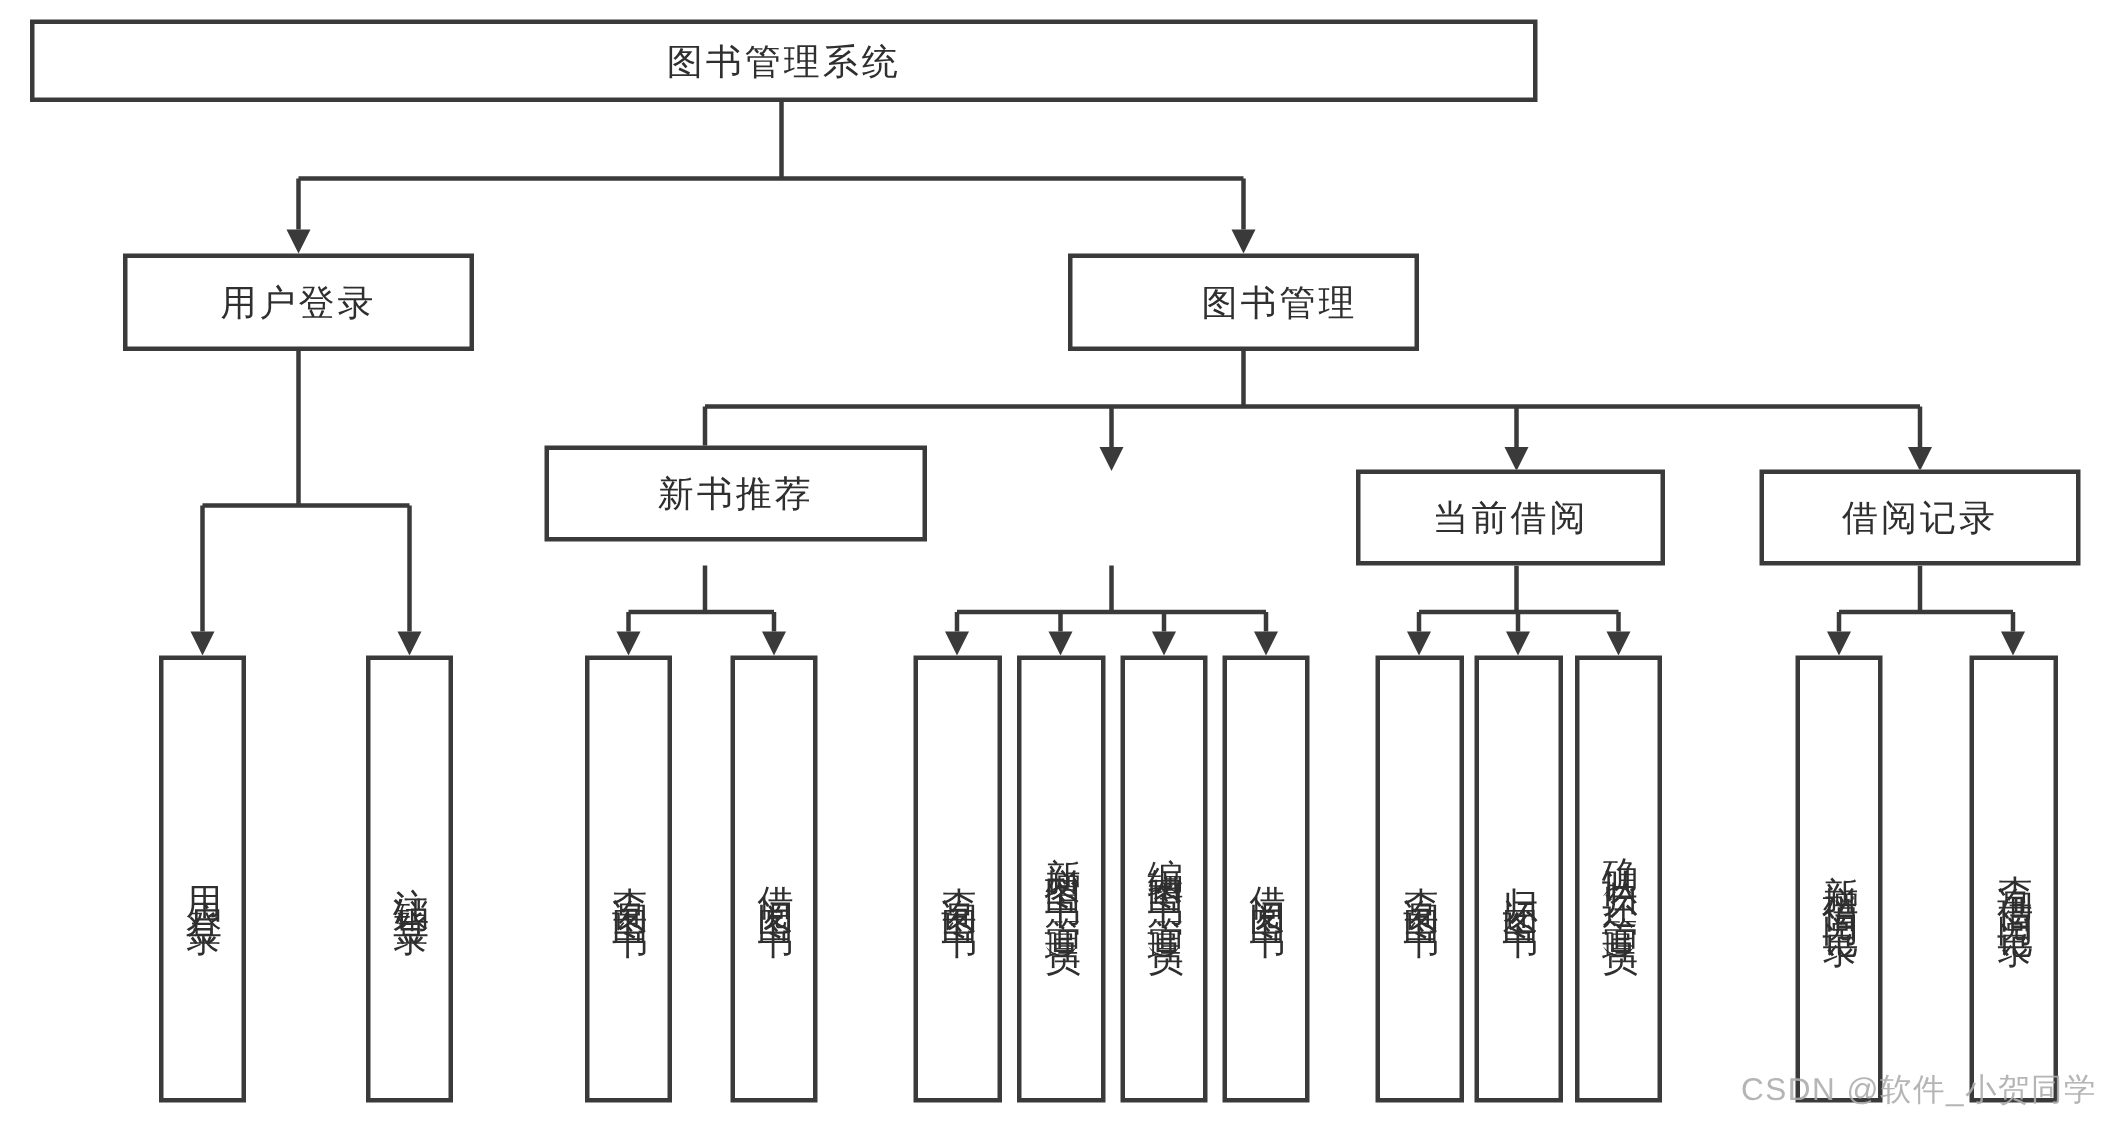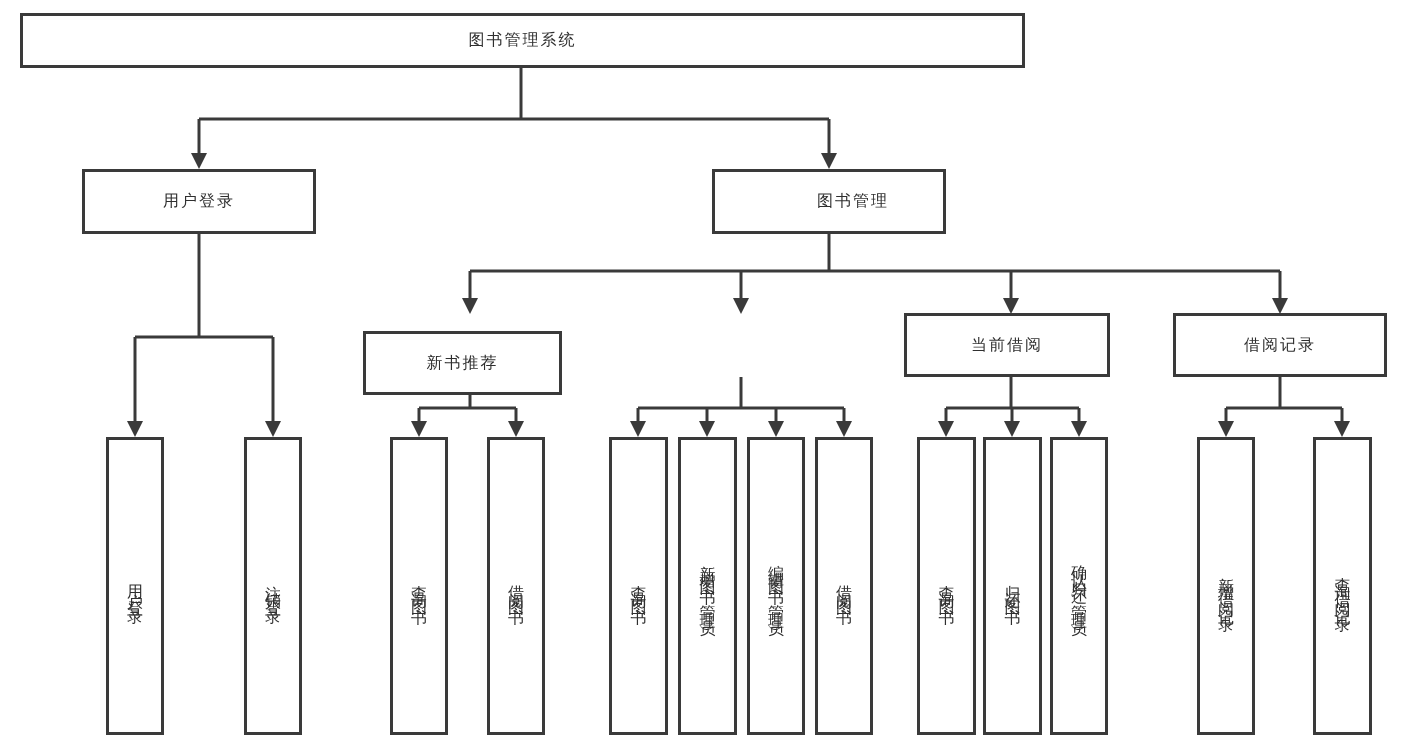--- a/index.html
+++ b/index.html
@@ -31,38 +31,38 @@
 
   .box {
     position: absolute;
     box-sizing: border-box;
     background: var(--background);
     border: 3px solid var(--line);
     color: var(--text);
     display: flex;
     align-items: center;
     justify-content: center;
-    font-size: 16px;
+    font-size: 24px;
     letter-spacing: 2px;
     text-align: center;
     z-index: 1;
   }
   .vert {
     writing-mode: vertical-rl;
     text-orientation: mixed;
     letter-spacing: 8px;
     line-height: 1;
     padding-top: 4px;
   }
 
   
   #root-box      { left: 20px;   top: 13px;  width: 1005px; height: 55px; }
   #n-user-login  { left: 82px;   top: 169px; width: 234px;  height: 65px; }
   #n-book-mgmt   { left: 712px;  top: 169px; width: 234px;  height: 65px; padding-left: 48px; }
-  #n-new-rec     { left: 363px;  top: 331px; width: 199px;  height: 64px; }
+  #n-new-rec     { left: 363px;  top: 297px; width: 255px;  height: 64px; }
   #n-book-borrow { left: 634px;  top: 313px; width: 214px;  height: 64px; }
   #n-cur-borrow  { left: 904px;  top: 313px; width: 206px;  height: 64px; }
   #n-records     { left: 1173px; top: 313px; width: 214px;  height: 64px; }
 
   .leaf { top: 437px; height: 298px; }
   #l-ul-login   { left: 106px;  width: 58px; }
   #l-ul-logout  { left: 244px;  width: 58px; }
   #l-nr-query   { left: 390px;  width: 58px; }
   #l-nr-borrow  { left: 487px;  width: 58px; }
   #l-bb-query   { left: 609px;  width: 59px; }
@@ -174,13 +174,14 @@
   <div class="box leaf vert" id="l-bb-edit">编辑图书（管理员）</div>
   <div class="box leaf vert" id="l-bb-borrow">借阅图书</div>
 
   <div class="box leaf vert" id="l-cb-query">查询图书</div>
   <div class="box leaf vert" id="l-cb-return">归还图书</div>
   <div class="box leaf vert" id="l-cb-confirm">确认归还（管理员）</div>
 
   <div class="box leaf vert" id="l-br-add">新增借阅记录</div>
   <div class="box leaf vert" id="l-br-query">查询借阅记录</div>
 
+  <div class="watermark">CSDN @软件_小贺同学</div>
 </div>
 
 </body></html>

